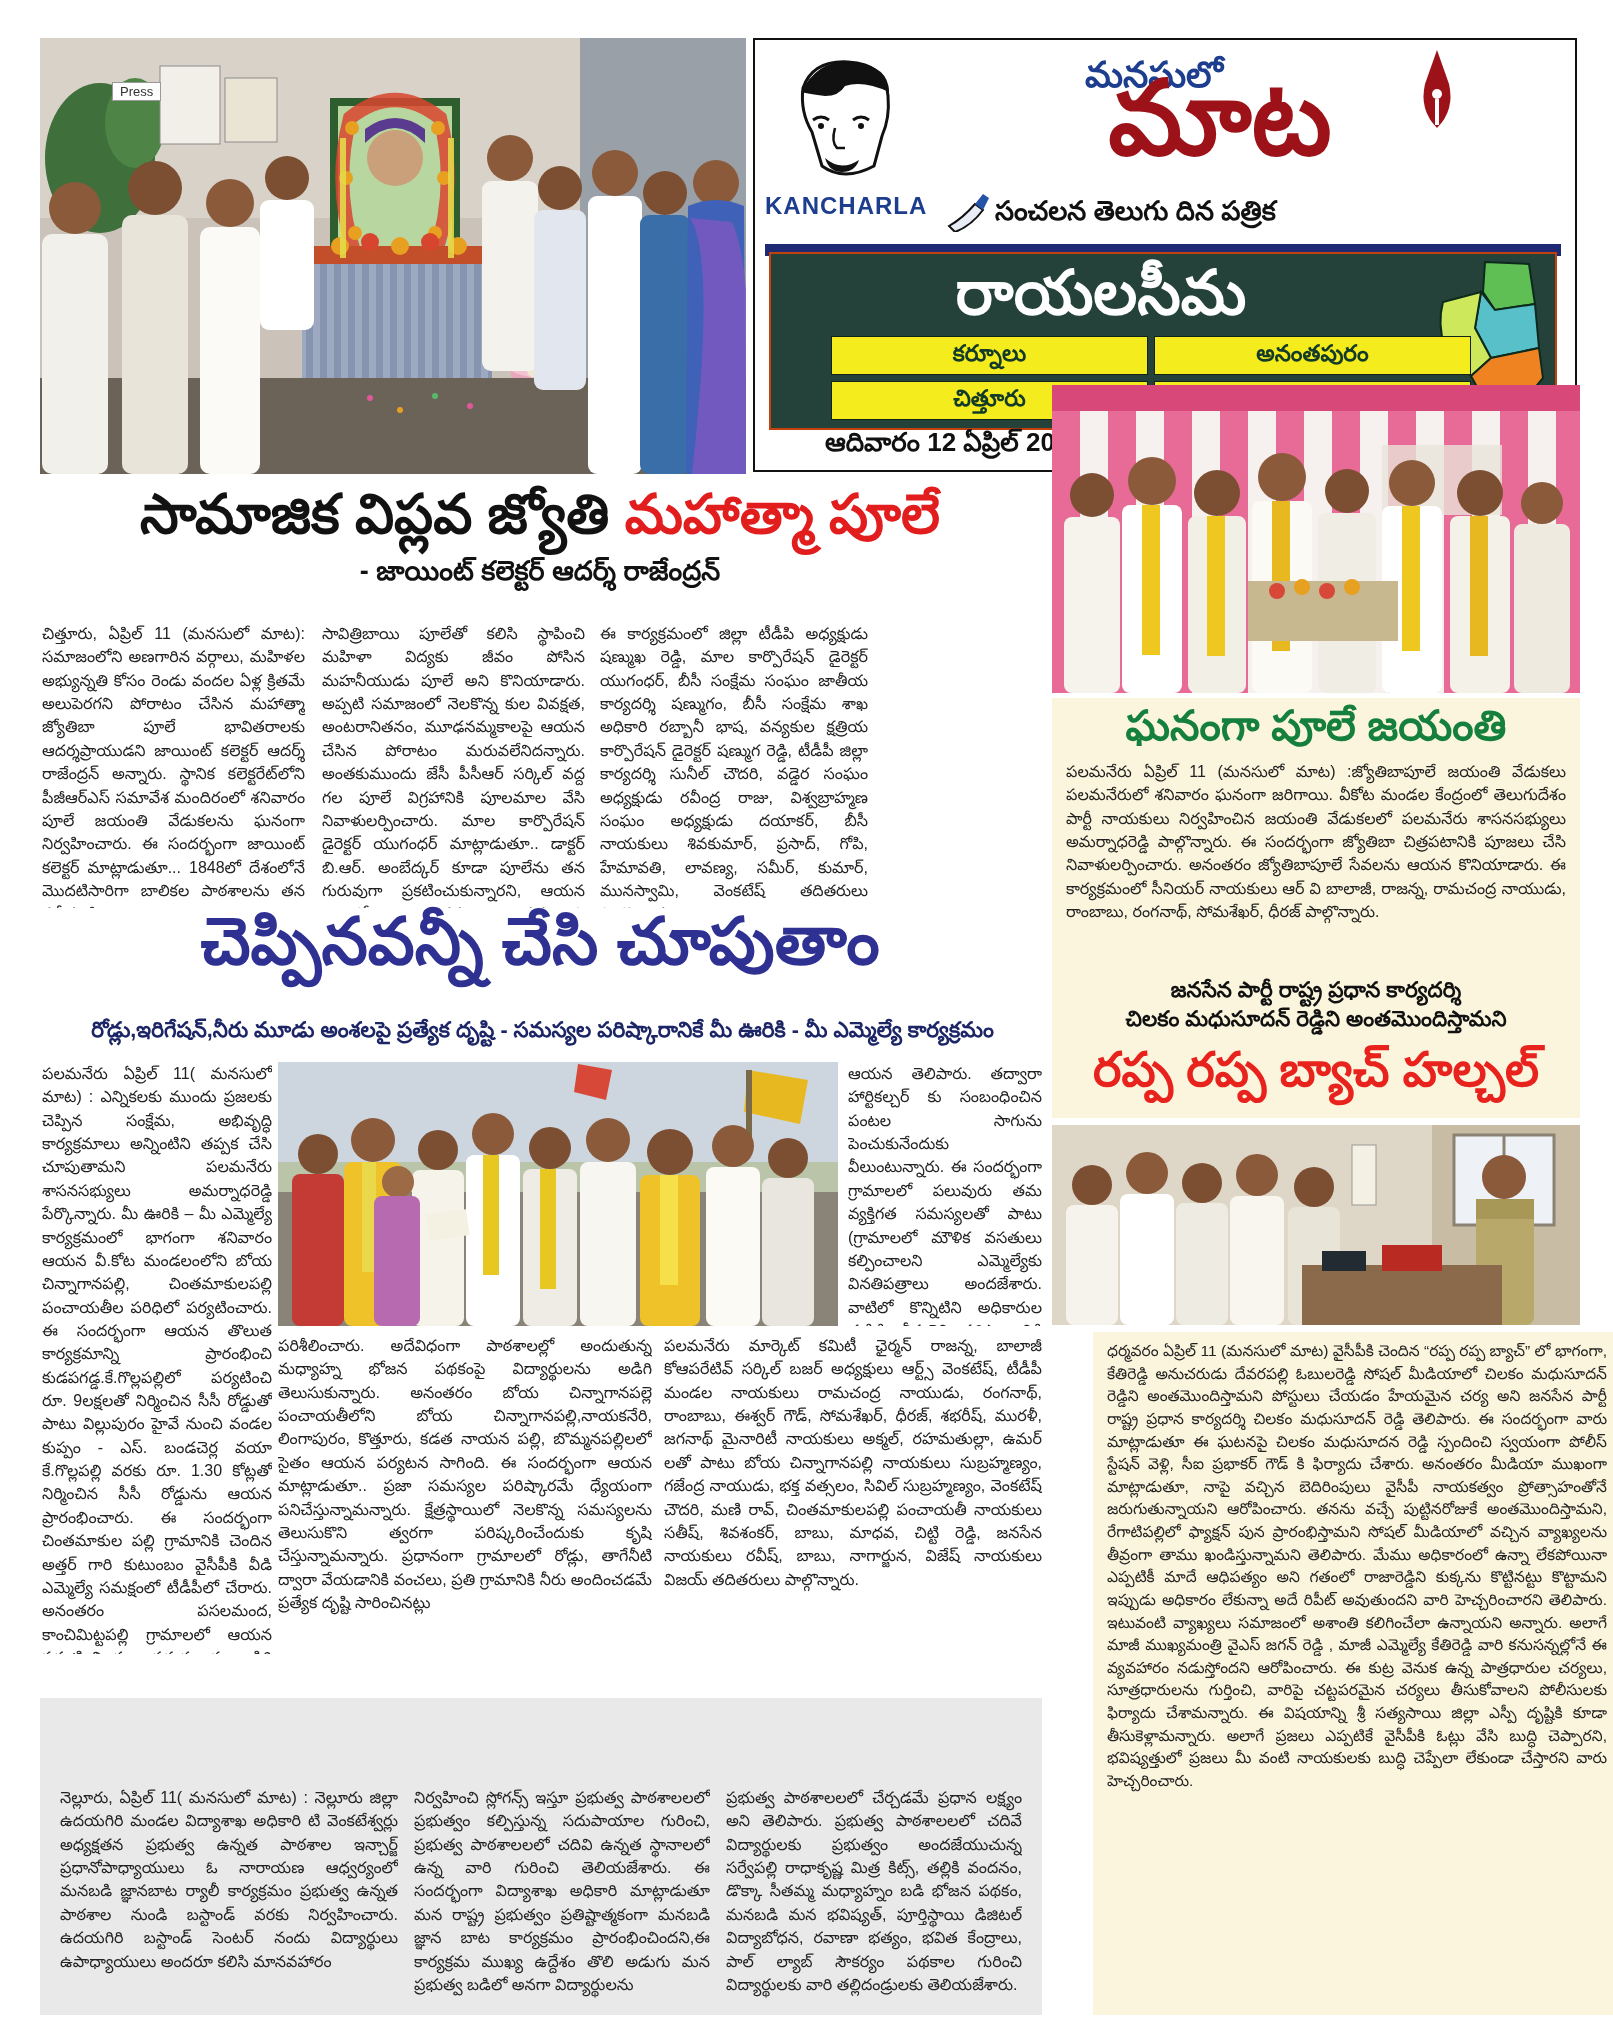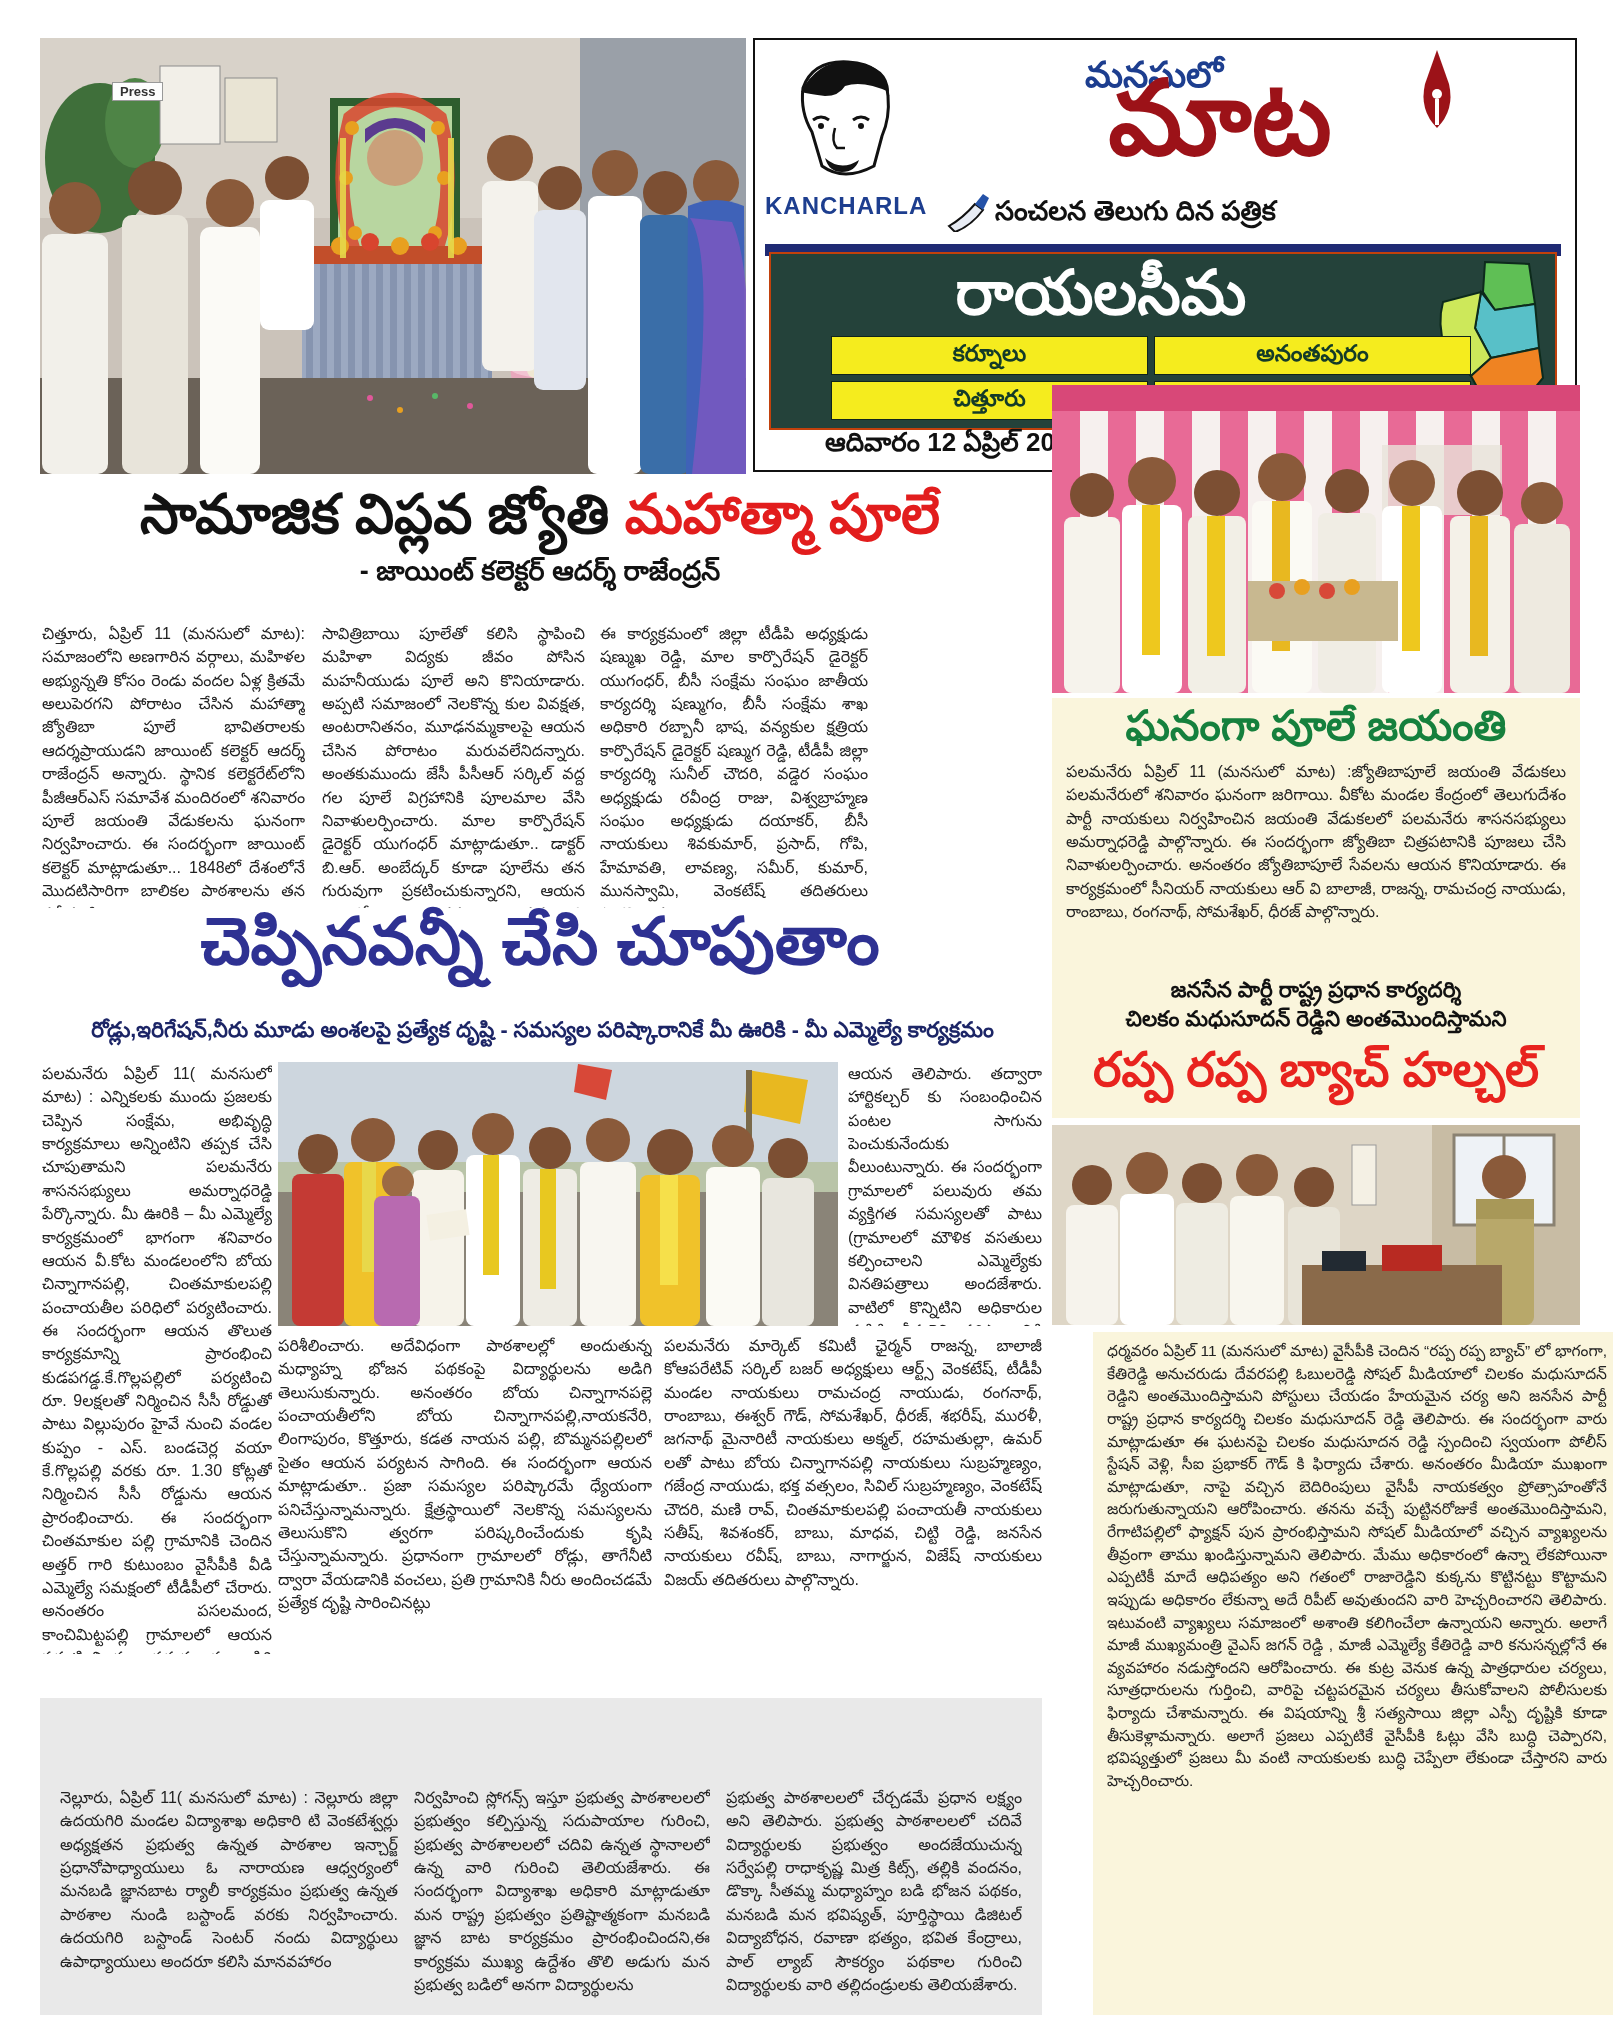--- a/index.html
+++ b/index.html
@@ -25,21 +25,21 @@
   .district-grid{position:absolute;left:60px;bottom:8px;width:640px;height:84px;display:grid;
                  grid-template-columns:1fr 1fr;grid-template-rows:1fr 1fr;gap:6px;}
   .district{background:#f5ec1e;border:1px solid #10241c;display:flex;align-items:center;justify-content:center;
             font-weight:bold;font-size:23px;color:#143b28;}
   .date-row{position:absolute;left:0;bottom:0;width:100%;height:42px;}
   .date-line{position:absolute;left:70px;bottom:6px;font-weight:bold;font-size:26px;color:#111;}
   .page-label{position:absolute;right:60px;bottom:6px;font-weight:bold;font-size:26px;color:#111;}
   
   .photo{display:block;}
   .press-tag{position:absolute;left:72px;top:44px;background:#fdfdfd;border:1px solid #999;padding:1px 7px;
-             font-size:13px;font-weight:bold;color:#333;}
+             font-size:13px;font-weight:normal;color:#333;}
   
   .h1-wrap{left:40px;top:482px;width:1000px;text-align:center;}
   .h1-black{font-weight:bold;font-size:55px;color:#121212;}
   .h1-red{font-weight:bold;font-size:55px;color:#e21d1d;}
   .byline{left:40px;top:556px;width:1000px;text-align:center;font-weight:bold;font-size:27px;color:#121212;}
   .bodycol{font-size:16px;line-height:1.46;text-align:justify;color:#222;overflow:hidden;}
   .h2{left:40px;top:908px;width:1000px;text-align:center;font-weight:bold;font-size:66px;line-height:1;color:#2e3192;}
   .subhead2{left:40px;top:1018px;width:1005px;text-align:center;font-weight:bold;font-size:21.5px;color:#1c2566;}
   .gray-box{left:40px;top:1698px;width:1002px;height:317px;background:#e9e9e9;}
   .h3{left:40px;top:1708px;width:1002px;text-align:center;font-weight:bold;font-size:47px;color:#c81f74;}

